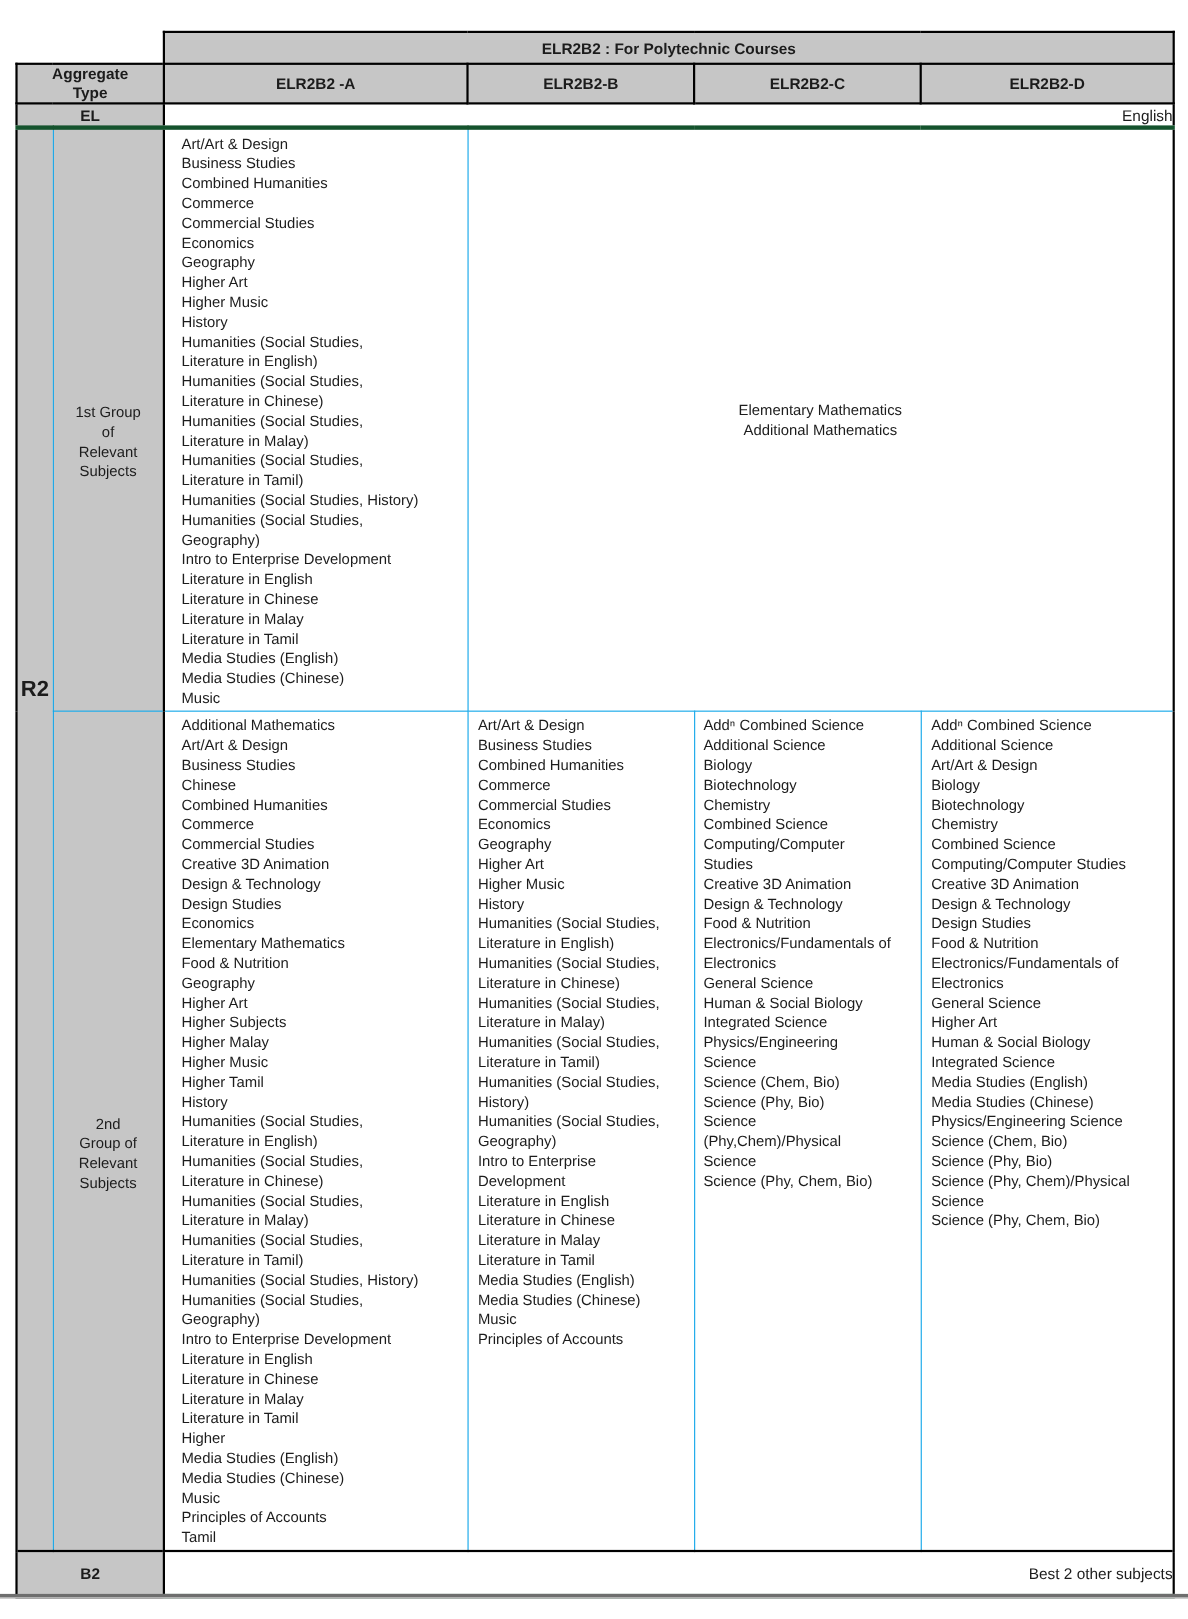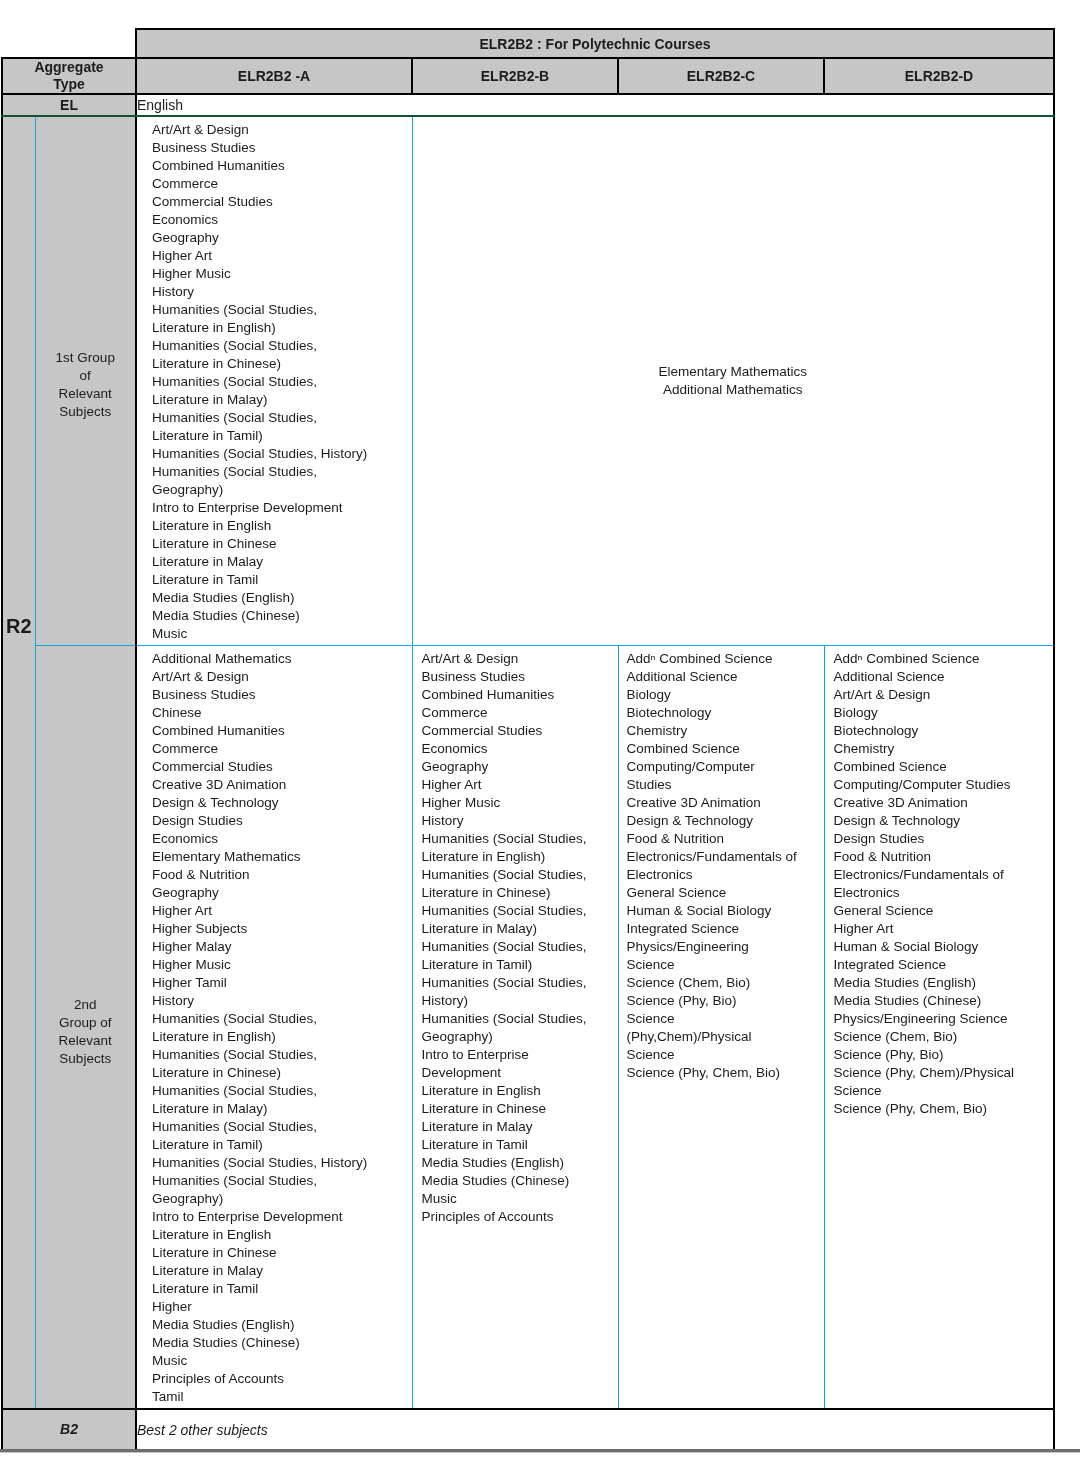--- a/index.html
+++ b/index.html
@@ -2,44 +2,44 @@
 <html><head>
 <meta charset="utf-8">
 <style>
   html,body{margin:0;padding:0;}
   body{
     width:1080px;height:1472px;position:relative;background:#ffffff;
     font-family:"Liberation Sans","DejaVu Sans",sans-serif;color:#1c1c1c;
     overflow:hidden;
   }
   table.elr{
-    position:absolute;left:1px;top:28px;width:1052px;
+    position:absolute;left:14px;top:28px;width:1052px;
     border-collapse:collapse;table-layout:fixed;
   }
   td{border:1px solid #0ea5e9;vertical-align:middle;padding:0;font-size:13.5px;line-height:18px;}
   .gray{background:#c6c6c6;}
   .noborder{border:none;background:#ffffff;}
   .r-title{height:29px;}
   .r-head{height:28px;}
   .r-el{height:22px;}
   .r-g1{height:528px;}
   .r-g2{height:760px;}
-  .r-b2{height:41px;font-style:italic;}
+  .r-b2{height:41px;}
   td.title{border:2px solid #000;text-align:center;font-size:14px;font-weight:bold;}
   .r-head td{border:2px solid #000;text-align:center;font-size:14px;font-weight:bold;}
   .agg-inner{width:84px;margin:0 auto;text-align:center;line-height:17px;}
-  .r-el td, .r-b2 td{border-top:2px solid #000;border-bottom:2px solid #14532d;font-size:14px;}
+  .r-el td, .r-b2 td{border-top:2px solid #000;border-bottom:4px solid #14532d;font-size:14px;}
   td.lbl{border-left:2px solid #000;text-align:center;font-weight:bold;border-right:2px solid #000;}
-  td.span-val{text-align:left;border-right:2px solid #000;}
+  td.span-val{text-align:right;border-right:2px solid #000;}
   td.r2cell{
     border-left:2px solid #000;text-align:center;font-weight:bold;font-size:20px;
     vertical-align:top;padding-top:500px;
   }
   td.grouplbl{vertical-align:top;border-right:2px solid #000;}
-  .glbl{width:60px;margin:0 auto;text-align:center;}
+  .glbl{width:60px;margin:16px auto;text-align:center;}
   .g1lbl{padding-top:232px;}
   .g2lbl{padding-top:350px;}
   td.list{vertical-align:top;}
   td.cola{padding:4px 38px 2px 15px;}
   td.colb{padding:4px 12px 2px 9px;}
   td.colc{padding:4px 26px 2px 8px;}
   td.cold{padding:4px 11px 2px 9px;border-right:2px solid #000;}
   td.mathcell{border-right:2px solid #000;text-align:center;vertical-align:middle;}
   td.b2lbl{border-bottom:3px solid #000;}
   .li{margin:0;}

